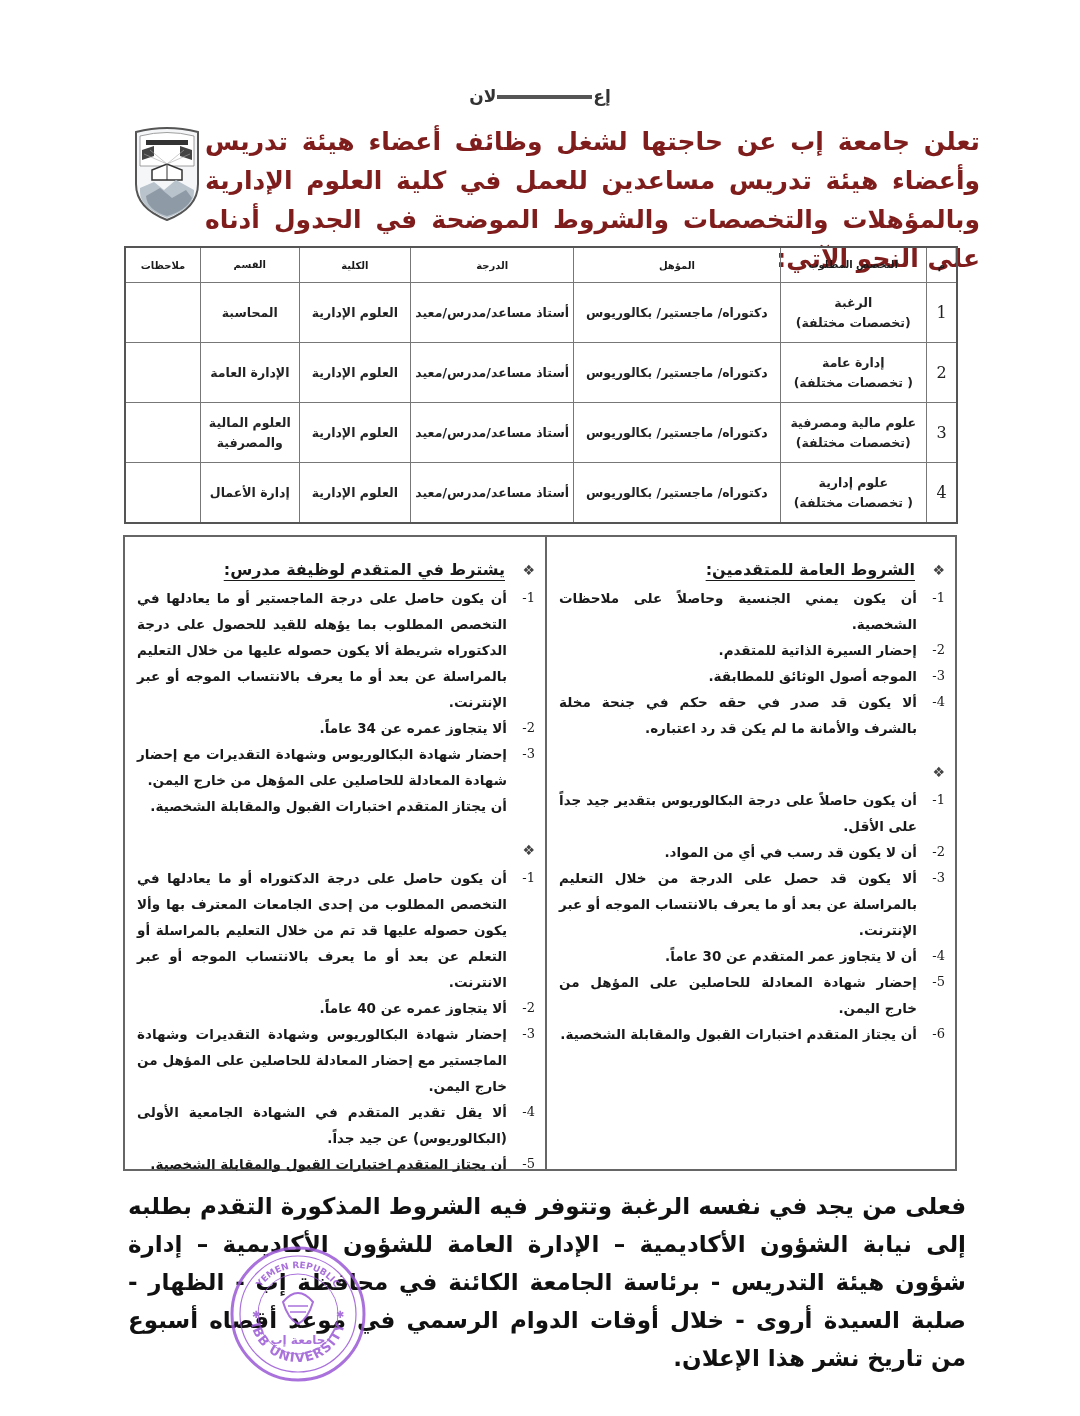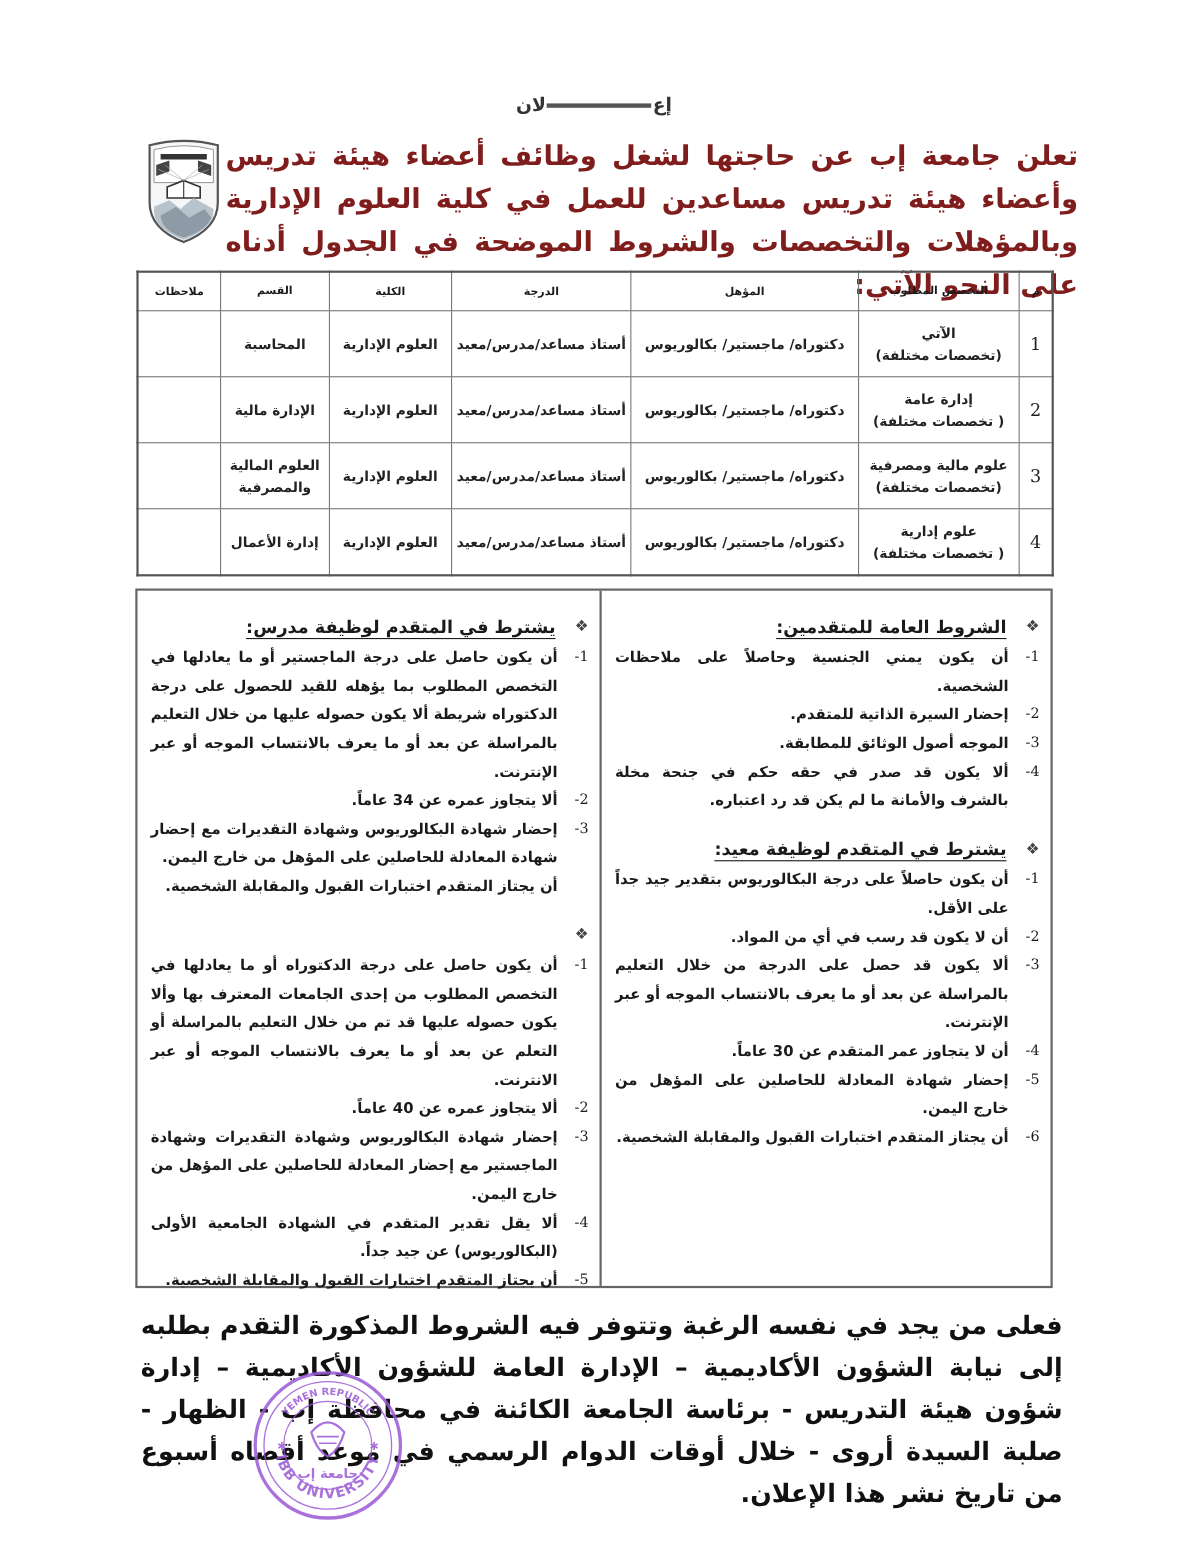--- a/index.html
+++ b/index.html
@@ -112,39 +112,39 @@
         <th class="degree">الدرجة</th>
         <th class="college">الكلية</th>
         <th class="dept">القسم</th>
         <th class="notes">ملاحظات</th>
       </tr>
     </thead>
     <tbody>
       <tr>
         <td class="num">1</td>
         <td class="spec">
-          <div>الآتي</div>
+          <div>الرغبة</div>
           <div>(تخصصات مختلفة)</div>
         </td>
         <td class="qual">دكتوراه/ ماجستير/ بكالوريوس</td>
         <td class="degree">أستاذ مساعد/مدرس/معيد</td>
         <td class="college">العلوم الإدارية</td>
         <td class="dept">المحاسبة</td>
         <td class="notes"></td>
       </tr>
       <tr>
         <td class="num">2</td>
         <td class="spec">
           <div>إدارة عامة</div>
           <div>( تخصصات مختلفة)</div>
         </td>
         <td class="qual">دكتوراه/ ماجستير/ بكالوريوس</td>
         <td class="degree">أستاذ مساعد/مدرس/معيد</td>
         <td class="college">العلوم الإدارية</td>
-        <td class="dept">الإدارة مالية</td>
+        <td class="dept">الإدارة العامة</td>
         <td class="notes"></td>
       </tr>
       <tr>
         <td class="num">3</td>
         <td class="spec">
           <div>علوم مالية ومصرفية</div>
           <div>(تخصصات مختلفة)</div>
         </td>
         <td class="qual">دكتوراه/ ماجستير/ بكالوريوس</td>
         <td class="degree">أستاذ مساعد/مدرس/معيد</td>
@@ -190,21 +190,20 @@
             </div>
             <div class="item">
               <span class="item-num">4-</span>
               <span class="item-text">ألا يكون قد صدر في حقه حكم في جنحة مخلة بالشرف والأمانة ما لم يكن قد رد اعتباره.</span>
             </div>
           </div>
       </div>
       <div class="section">
         <div class="section-head">
           <span class="diamond">❖</span>
-          <span class="section-title">يشترط في المتقدم لوظيفة معيد:</span>
         </div>
         <div class="list">
             <div class="item">
               <span class="item-num">1-</span>
               <span class="item-text">أن يكون حاصلاً على درجة البكالوريوس بتقدير جيد جداً على الأقل.</span>
             </div>
             <div class="item">
               <span class="item-num">2-</span>
               <span class="item-text">أن لا يكون قد رسب في أي من المواد.</span>
             </div>

